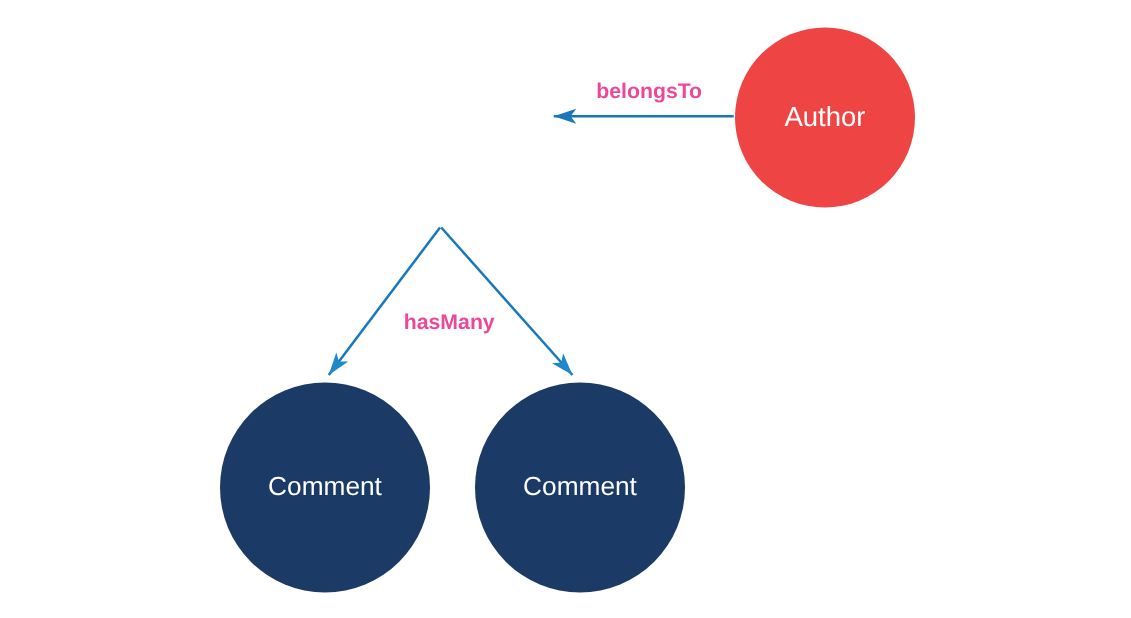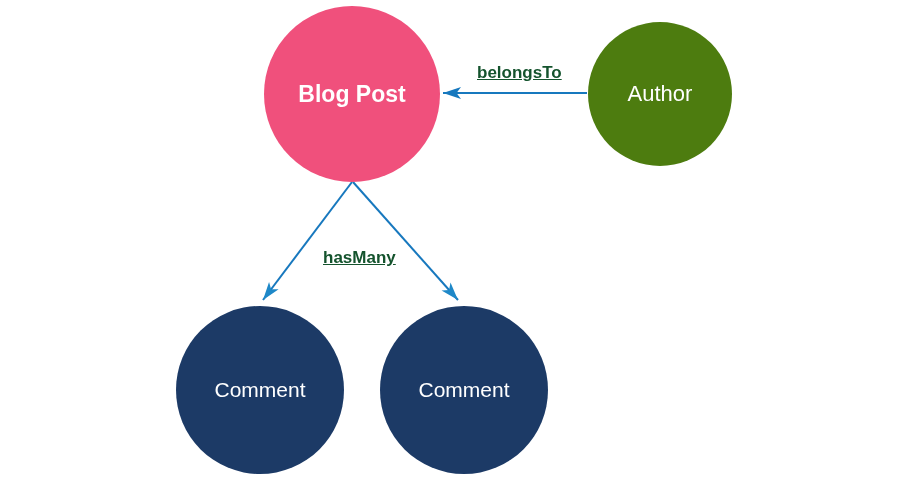--- a/index.html
+++ b/index.html
@@ -38,46 +38,45 @@
     height: 176px;
     background: #f0507c;
     font-size: 23px;
     font-weight: bold;
   }
   .node-author {
     left: 588px;
     top: 22px;
     width: 144px;
     height: 144px;
-    background: #4d7c0f;
+    background: #ef4444;
     font-size: 22px;
   }
   .node-comment-1 {
     left: 176px;
     top: 306px;
     width: 168px;
     height: 168px;
     background: #1c3a66;
     font-size: 21px;
   }
   .node-comment-2 {
     left: 380px;
     top: 306px;
     width: 168px;
     height: 168px;
     background: #1c3a66;
     font-size: 21px;
   }
   .edge-label {
     position: absolute;
-    color: #14532d;
+    color: #ec4899;
     font-weight: bold;
     font-size: 17px;
     white-space: nowrap;
-    text-decoration: underline;
   }
   .edge-label-belongs-to {
     left: 477px;
     top: 63px;
   }
   .edge-label-has-many {
     left: 323px;
     top: 248px;
   }
 </style>
@@ -93,23 +92,20 @@
       </marker>
       <marker id="arrowhead-light" markerUnits="userSpaceOnUse" markerWidth="20" markerHeight="14" viewBox="0 0 20 14" refX="19" refY="7" orient="auto">
         <path d="M1,1 L19,7 L1,13 L5.5,7 Z" fill="#1e88c8"></path>
       </marker>
     </defs>
     <line x1="587" y1="93" x2="443" y2="93" stroke="#1778be" stroke-width="2" marker-end="url(#arrowhead-dark)"></line>
     <line x1="352" y1="182" x2="263" y2="300" stroke="#1778be" stroke-width="2" marker-end="url(#arrowhead-light)"></line>
     <line x1="353" y1="182" x2="458" y2="300" stroke="#1778be" stroke-width="2" marker-end="url(#arrowhead-light)"></line>
   </svg>
 
-  <div class="node node-blog-post">
-    <span>Blog Post</span>
-  </div>
 
   <div class="node node-author">
     <span>Author</span>
   </div>
 
   <div class="node node-comment-1">
     <span>Comment</span>
   </div>
 
   <div class="node node-comment-2">

